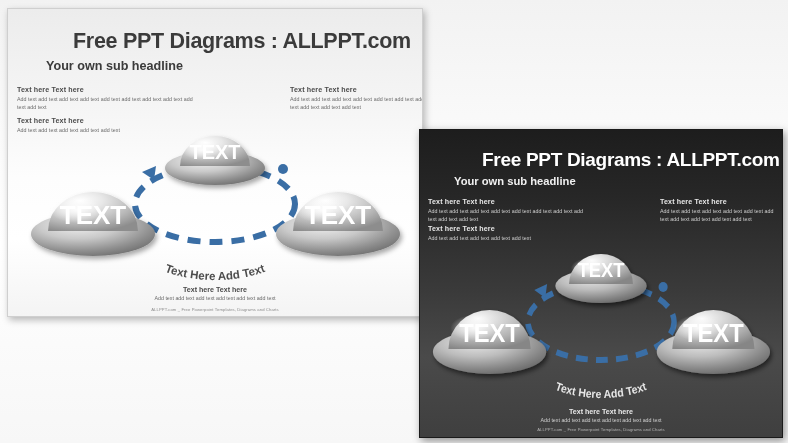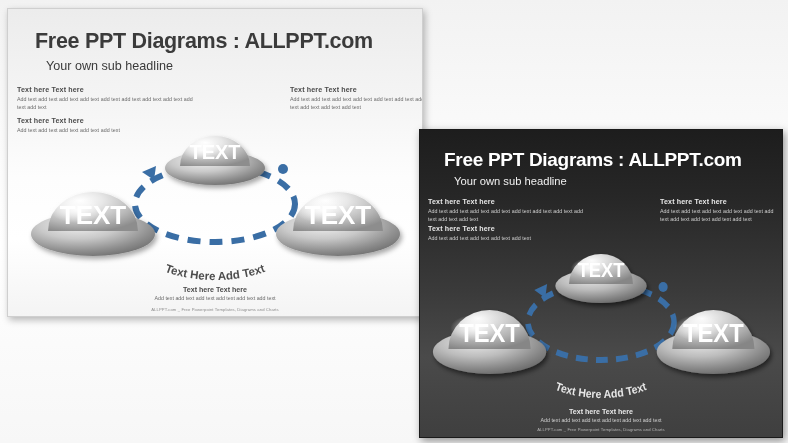--- a/index.html
+++ b/index.html
@@ -20,22 +20,22 @@
     box-shadow:2px 3px 7px rgba(0,0,0,.28);
   }
   .slide.dark{
     left:419px;top:129px;width:362px;height:307px;
     background:linear-gradient(180deg,#1d1d1d 0%,#272727 22%,#3a3a3a 52%,#4a4a4a 74%,#3f3f3f 100%);
     border:1px solid #1a1a1a;
     box-shadow:2px 3px 8px rgba(0,0,0,.42);
   }
 
   
-  .title{position:absolute;font-weight:bold;letter-spacing:-.3px;white-space:nowrap;}
-  .subtitle{position:absolute;font-weight:normal;white-space:nowrap;}
+  .title{position:absolute;font-weight:bold;letter-spacing:-.3px;white-space:nowrap;margin-left:38px;}
+  .subtitle{position:absolute;font-weight:bold;white-space:nowrap;}
 
   .light .title{left:27px;top:20px;font-size:21.5px;color:#3b3b3b;}
   .light .subtitle{left:38px;top:50px;font-size:12.6px;color:#3b3b3b;}
   .dark .title{left:24px;top:19px;font-size:19px;color:#ffffff;}
   .dark .subtitle{left:34px;top:45px;font-size:11.2px;color:#f0f0f0;}
 
   
   .txtblock{position:absolute;}
   .tb-head{font-size:7.1px;font-weight:600;margin:0 0 1px 0;letter-spacing:.15px;}
   .tb-body{font-size:5.3px;line-height:1.55;margin:0;letter-spacing:.05px;}

